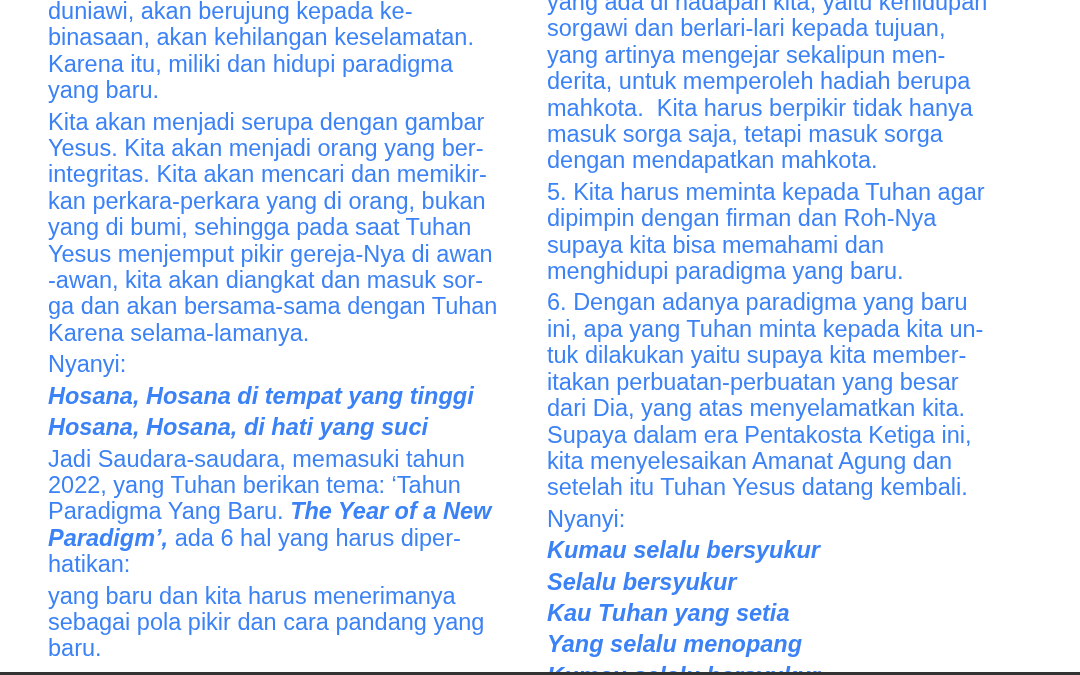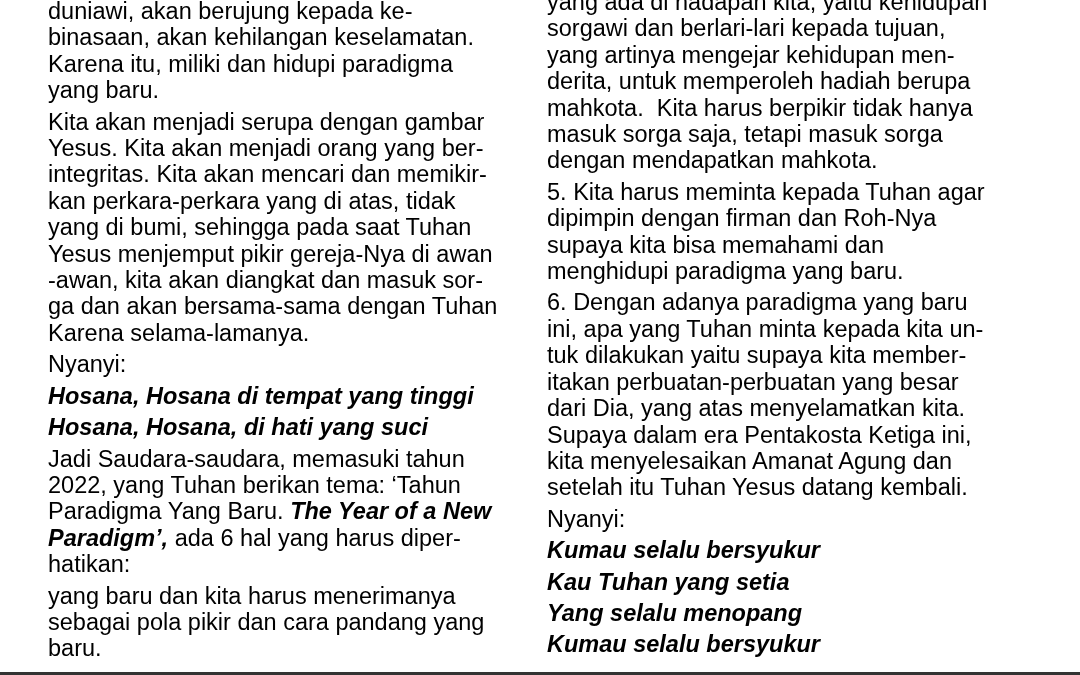--- a/index.html
+++ b/index.html
@@ -34,33 +34,33 @@
     position: absolute;
     left: 0;
     bottom: 0;
     width: 100%;
     height: 3px;
   }
 </style>
 </head>
 <body>
 
-<div class="page" style="background: rgb(255, 255, 255); color: #000000;">
+<div class="page" style="background: rgb(255, 255, 255); color: #3b82f6;">
   <div class="col col-left">
       <div class="para">
         <div class="line"><span class="run">duniawi, akan berujung kepada ke-</span></div>
         <div class="line"><span class="run">binasaan, akan kehilangan keselamatan.</span></div>
         <div class="line"><span class="run">Karena itu, miliki dan hidupi paradigma</span></div>
         <div class="line"><span class="run">yang baru.</span></div>
       </div>
       <div class="para">
         <div class="line"><span class="run">Kita akan menjadi serupa dengan gambar</span></div>
         <div class="line"><span class="run">Yesus. Kita akan menjadi orang yang ber-</span></div>
         <div class="line"><span class="run">integritas. Kita akan mencari dan memikir-</span></div>
-        <div class="line"><span class="run">kan perkara-perkara yang di atas, tidak</span></div>
+        <div class="line"><span class="run">kan perkara-perkara yang di orang, bukan</span></div>
         <div class="line"><span class="run">yang di bumi, sehingga pada saat Tuhan</span></div>
         <div class="line"><span class="run">Yesus menjemput pikir gereja-Nya di awan</span></div>
         <div class="line"><span class="run">-awan, kita akan diangkat dan masuk sor-</span></div>
         <div class="line"><span class="run">ga dan akan bersama-sama dengan Tuhan</span></div>
         <div class="line"><span class="run">Karena selama-lamanya.</span></div>
       </div>
       <div class="para">
         <div class="line"><span class="run">Nyanyi:</span></div>
       </div>
       <div class="para italic">
@@ -79,21 +79,21 @@
       <div class="para">
         <div class="line"><span class="run">yang baru dan kita harus menerimanya</span></div>
         <div class="line"><span class="run">sebagai pola pikir dan cara pandang yang</span></div>
         <div class="line"><span class="run">baru.</span></div>
       </div>
     </div>
   <div class="col col-right">
       <div class="para">
         <div class="line"><span class="run">yang ada di hadapan kita, yaitu kehidupan</span></div>
         <div class="line"><span class="run">sorgawi dan berlari-lari kepada tujuan,</span></div>
-        <div class="line"><span class="run">yang artinya mengejar kehidupan men-</span></div>
+        <div class="line"><span class="run">yang artinya mengejar sekalipun men-</span></div>
         <div class="line"><span class="run">derita, untuk memperoleh hadiah berupa</span></div>
         <div class="line"><span class="run">mahkota.  Kita harus berpikir tidak hanya</span></div>
         <div class="line"><span class="run">masuk sorga saja, tetapi masuk sorga</span></div>
         <div class="line"><span class="run">dengan mendapatkan mahkota.</span></div>
       </div>
       <div class="para">
         <div class="line"><span class="run">5. Kita harus meminta kepada Tuhan agar</span></div>
         <div class="line"><span class="run">dipimpin dengan firman dan Roh-Nya</span></div>
         <div class="line"><span class="run">supaya kita bisa memahami dan</span></div>
         <div class="line"><span class="run">menghidupi paradigma yang baru.</span></div>
@@ -108,20 +108,23 @@
         <div class="line"><span class="run">kita menyelesaikan Amanat Agung dan</span></div>
         <div class="line"><span class="run">setelah itu Tuhan Yesus datang kembali.</span></div>
       </div>
       <div class="para">
         <div class="line"><span class="run">Nyanyi:</span></div>
       </div>
       <div class="para italic">
         <div class="line"><span class="run run-i">Kumau selalu bersyukur</span></div>
       </div>
       <div class="para italic">
+        <div class="line"><span class="run run-i">Selalu bersyukur</span></div>
+      </div>
+      <div class="para italic">
         <div class="line"><span class="run run-i">Kau Tuhan yang setia</span></div>
       </div>
       <div class="para italic">
         <div class="line"><span class="run run-i">Yang selalu menopang</span></div>
       </div>
       <div class="para italic">
         <div class="line"><span class="run run-i">Kumau selalu bersyukur</span></div>
       </div>
     </div>
   <div class="bottom-bar" style="background: rgb(51, 51, 51);"></div>

